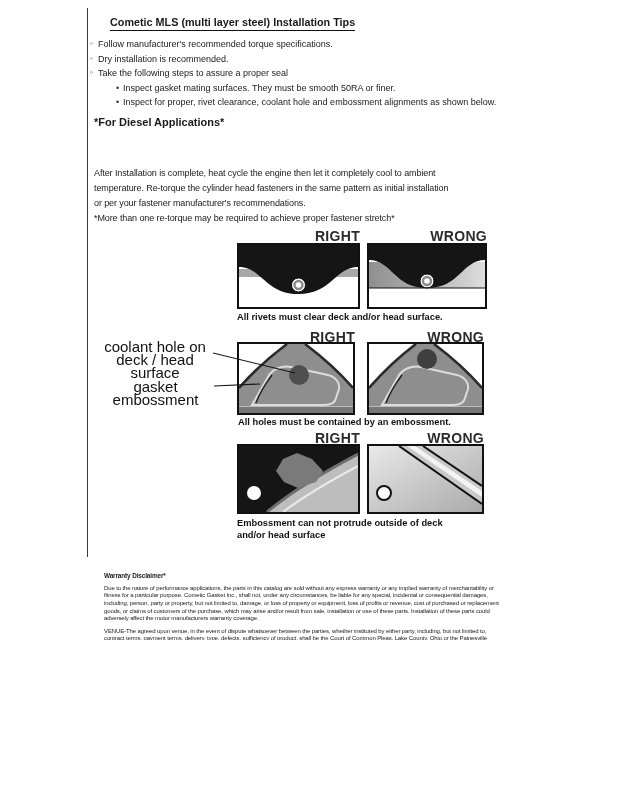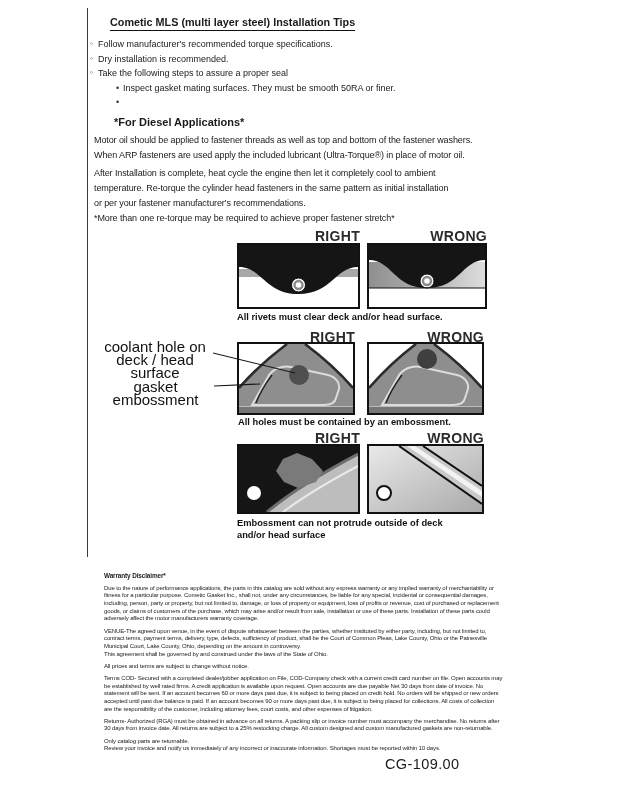--- a/index.html
+++ b/index.html
@@ -1,26 +1,26 @@
 <!DOCTYPE html>
 <html><head>
 <meta charset="utf-8">
 <style>
   html,body{margin:0;padding:0;background:#ffffff;}
-  .page{position:relative;width:618px;height:800px;background:#fff;overflow:hidden;
+  .page{position:relative;width:618px;height:640px;background:#fff;overflow:hidden;
         font-family:"Liberation Sans","DejaVu Sans",sans-serif;color:#1a1a1a;}
   .rule-left{position:absolute;left:87px;top:8px;width:1px;height:549px;background:#3a3a3a;}
   .title{position:absolute;left:110px;top:16px;font-size:10.8px;font-weight:bold;
          border-bottom:1.4px solid #111;padding-bottom:2px;letter-spacing:0;}
   .tips{position:absolute;left:90px;top:37px;font-size:9px;line-height:14.5px;width:460px;}
   .tip-row{display:flex;}
   .tip-row .mk{width:8px;font-size:8px;color:#333;flex:0 0 8px;}
   .tip-row.sub{margin-left:26px;}
   .tip-row.sub .mk{font-size:9px;flex:0 0 7px;width:7px;}
-  .sec-head{position:absolute;left:94px;top:116px;font-size:11px;font-weight:bold;margin-left:20px;}
+  .sec-head{position:absolute;left:94px;top:116px;font-size:11px;font-weight:bold;}
   .body-par{position:absolute;left:94px;width:470px;font-size:9px;line-height:14.8px;
             white-space:pre-line;letter-spacing:-0.1px;}
   .p1{top:133px;} .p2{top:166px;} .pnote{top:211px;}
   .rw{position:absolute;font-size:14px;font-weight:600;color:#2b2b2b;text-align:right;letter-spacing:0.3px;}
   .dbox{position:absolute;border:2px solid #111;box-sizing:border-box;background:#fff;}
   .dbox svg{display:block;width:100%;height:100%;}
   .cap{position:absolute;font-size:9.3px;font-weight:700;color:#111;white-space:pre-line;line-height:11.5px;}
   .ptr-label{position:absolute;font-size:15px;line-height:13px;text-align:center;white-space:pre-line;color:#111;}
   .ptr-svg{position:absolute;}
   .warranty{position:absolute;left:104px;top:572px;width:416px;font-size:6px;line-height:1.28;
@@ -50,26 +50,25 @@
     <div class="tip-row">
       <span class="mk">◦</span>
       <span>Take the following steps to assure a proper seal</span>
     </div>
     <div class="tip-row sub">
       <span class="mk">•</span>
       <span>Inspect gasket mating surfaces.  They must be smooth 50RA or finer.</span>
     </div>
     <div class="tip-row sub">
       <span class="mk">•</span>
+      <span>Inspect for proper, rivet clearance, coolant hole and embossment alignments as shown below.</span>
     </div>
   </div>
 
   <div class="sec-head">*For Diesel Applications*</div>
-  <div class="body-par p1">Motor oil should be applied to fastener threads as well as top and bottom of the fastener washers.
-When ARP fasteners are used apply the included lubricant (Ultra-Torque®) in place of motor oil.</div>
   <div class="body-par p2">After Installation is complete, heat cycle the engine then let it completely cool to ambient
 temperature. Re-torque the cylinder head fasteners in the same pattern as initial installation
 or per your fastener manufacturer's recommendations.</div>
   <div class="body-par pnote">*More than one re-torque may be required to achieve proper fastener stretch*</div>
 
   <div class="rw" style="left:237px;top:228px;width:123px;">RIGHT</div>
   <div class="rw" style="left:367px;top:228px;width:120px;">WRONG</div>
 
   <div class="dbox" style="left:237px;top:243px;width:123px;height:66px;">
     <svg viewBox="0 0 119 62" preserveAspectRatio="none">

